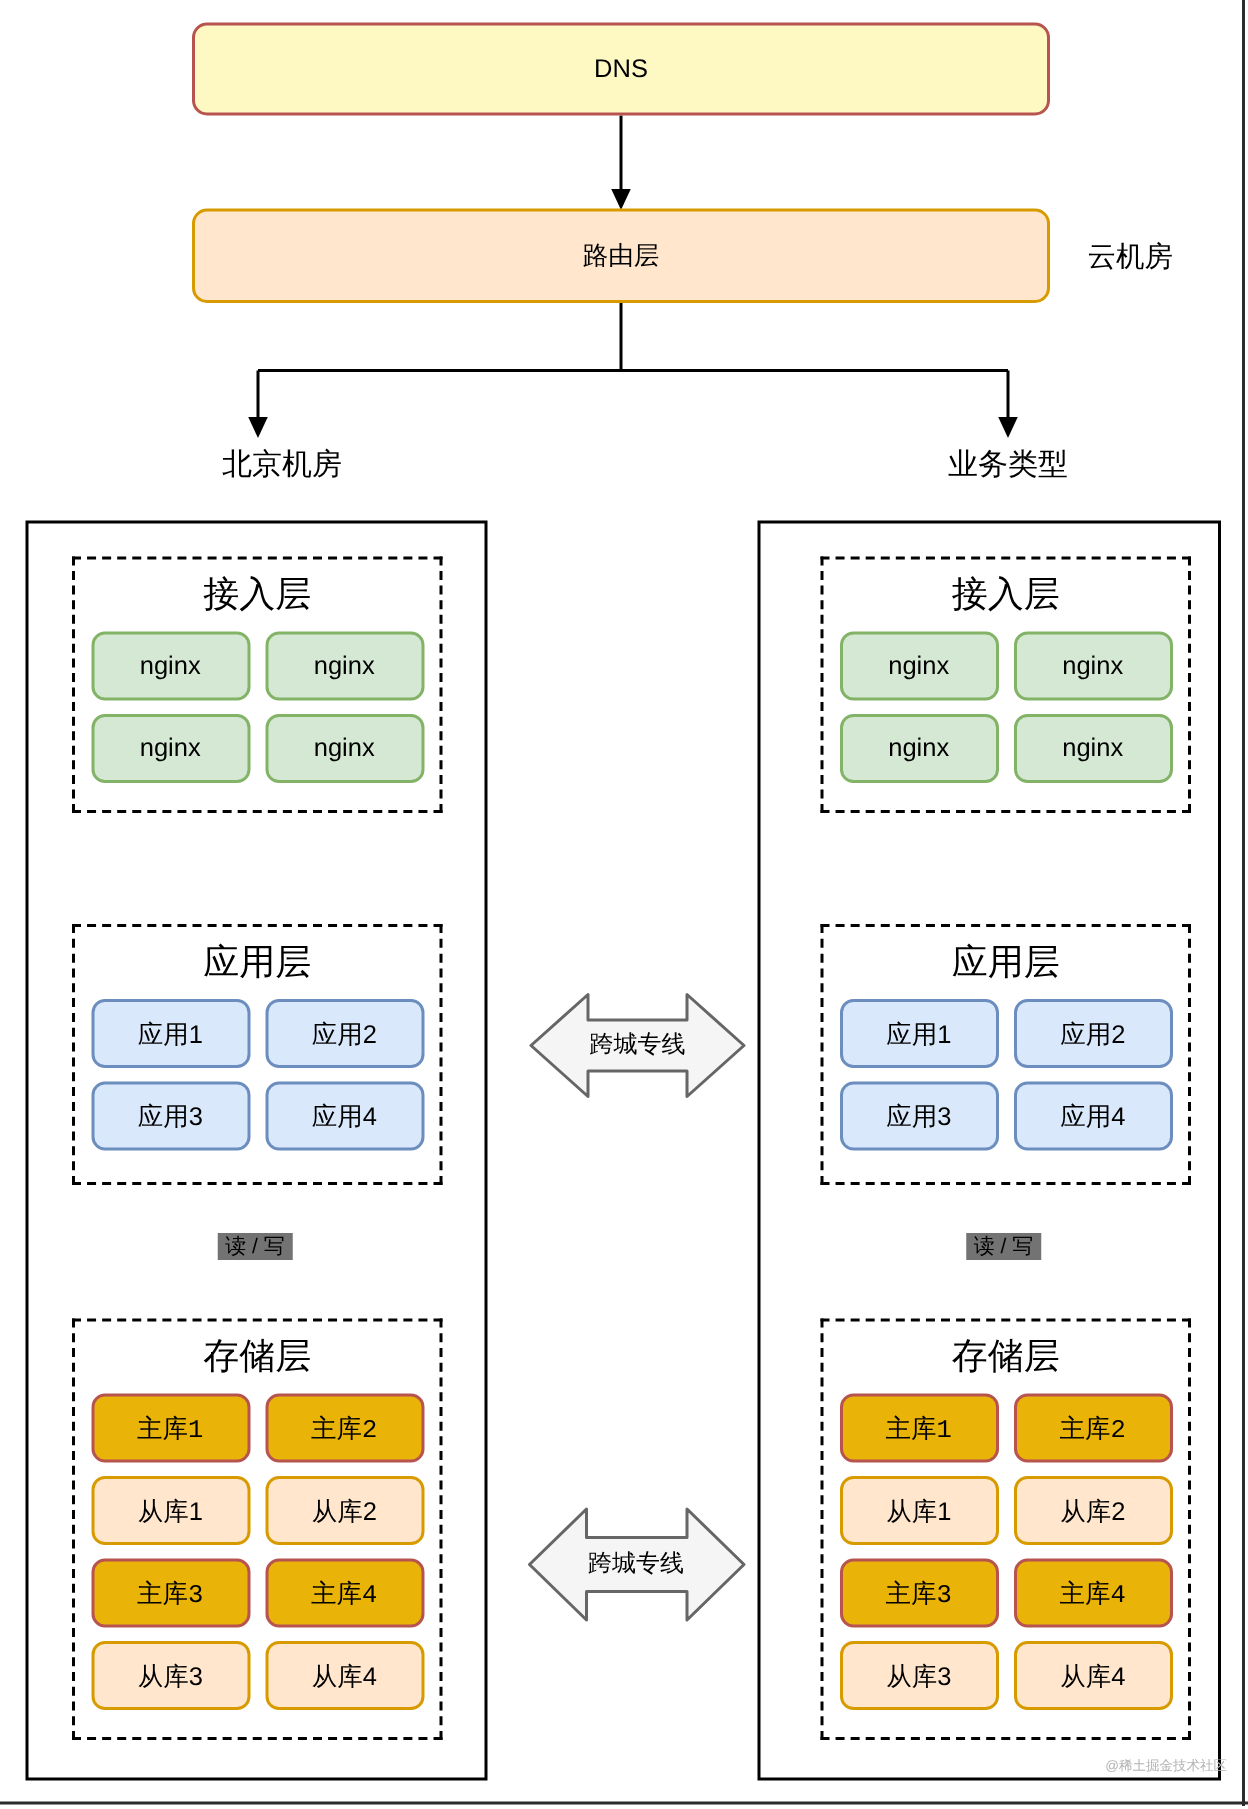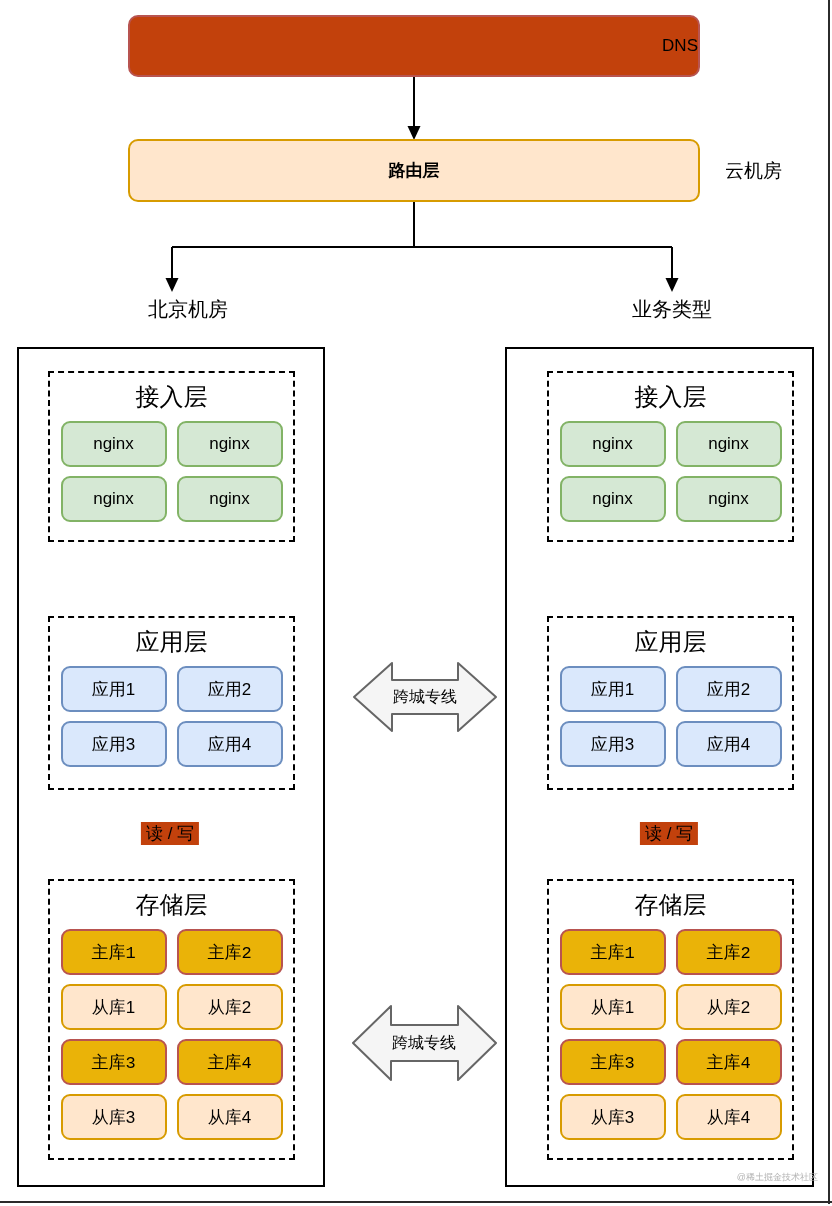--- a/index.html
+++ b/index.html
@@ -3,22 +3,22 @@
 <meta charset="utf-8">
 <style>
   html,body{margin:0;padding:0;background:#ffffff;}
   body{font-family:"Liberation Sans","DejaVu Sans",sans-serif;color:#000;}
   .canvas{position:relative;width:832px;height:1206px;background:#fff;overflow:hidden;}
 
   
   .bigbox{position:absolute;left:128px;width:568px;border-radius:10px;border:2px solid;
           display:flex;flex-direction:column;align-items:center;justify-content:center;
           font-size:17px;text-align:center;line-height:1.4;}
-  .dns{top:15px;height:58px;background:#c2410c;border-color:#b85450;align-items:flex-end;}
-  .router{top:139px;height:59px;background:#ffe6cc;border-color:#d79b00;font-weight:bold;}
+  .dns{top:15px;height:58px;background:#fef9c3;border-color:#b85450;}
+  .router{top:139px;height:59px;background:#ffe6cc;border-color:#d79b00;}
 
   .side-label{position:absolute;font-size:19px;white-space:nowrap;}
   .cloud-label{left:725px;top:158px;}
   .dc-name{position:absolute;font-size:20px;transform:translateX(-50%);white-space:nowrap;}
 
   
   .dc{position:absolute;top:347px;height:836px;border:2px solid #000;background:#fff;}
   .dc-left{left:17px;width:304px;}
   .dc-right{left:505px;width:305px;}
 
@@ -35,22 +35,22 @@
   .grid{display:grid;grid-template-columns:106px 106px;gap:9px 10px;justify-content:center;}
   .node{height:42px;border:2px solid;border-radius:9px;display:flex;align-items:center;
         justify-content:center;font-size:17px;background:#fff;}
   .node-green{background:#d5e8d4;border-color:#82b366;}
   .node-blue{background:#dae8fc;border-color:#6c8ebf;}
   .node-master{background:#eab308;border-color:#b85450;font-family:Liberation Mono, monospace;}
   .node-slave{background:#ffe6cc;border-color:#d79b00;}
 
   .overlay{position:absolute;left:0;top:0;width:832px;height:1206px;pointer-events:none;}
 
-  .rw-label{position:absolute;transform:translateX(-50%);background:#c2410c;padding:0 5px;
-            font-size:17px;white-space:nowrap;}
+  .rw-label{position:absolute;transform:translateX(-50%);background:#737373;padding:0 5px;
+            font-size:14px;white-space:nowrap;}
   .darrow-label{position:absolute;transform:translate(-50%,-50%);font-size:16px;white-space:nowrap;}
 
   .watermark{position:absolute;right:14px;top:1171px;font-size:9px;color:#b3b3b3;}
   .edge-right{position:absolute;left:828px;top:0;width:2px;height:1204px;background:#2b2b2b;}
   .edge-bottom{position:absolute;left:0;top:1201px;width:832px;height:2px;background:#2b2b2b;}
 </style>
 </head>
 <body>
 
 <div class="canvas">

